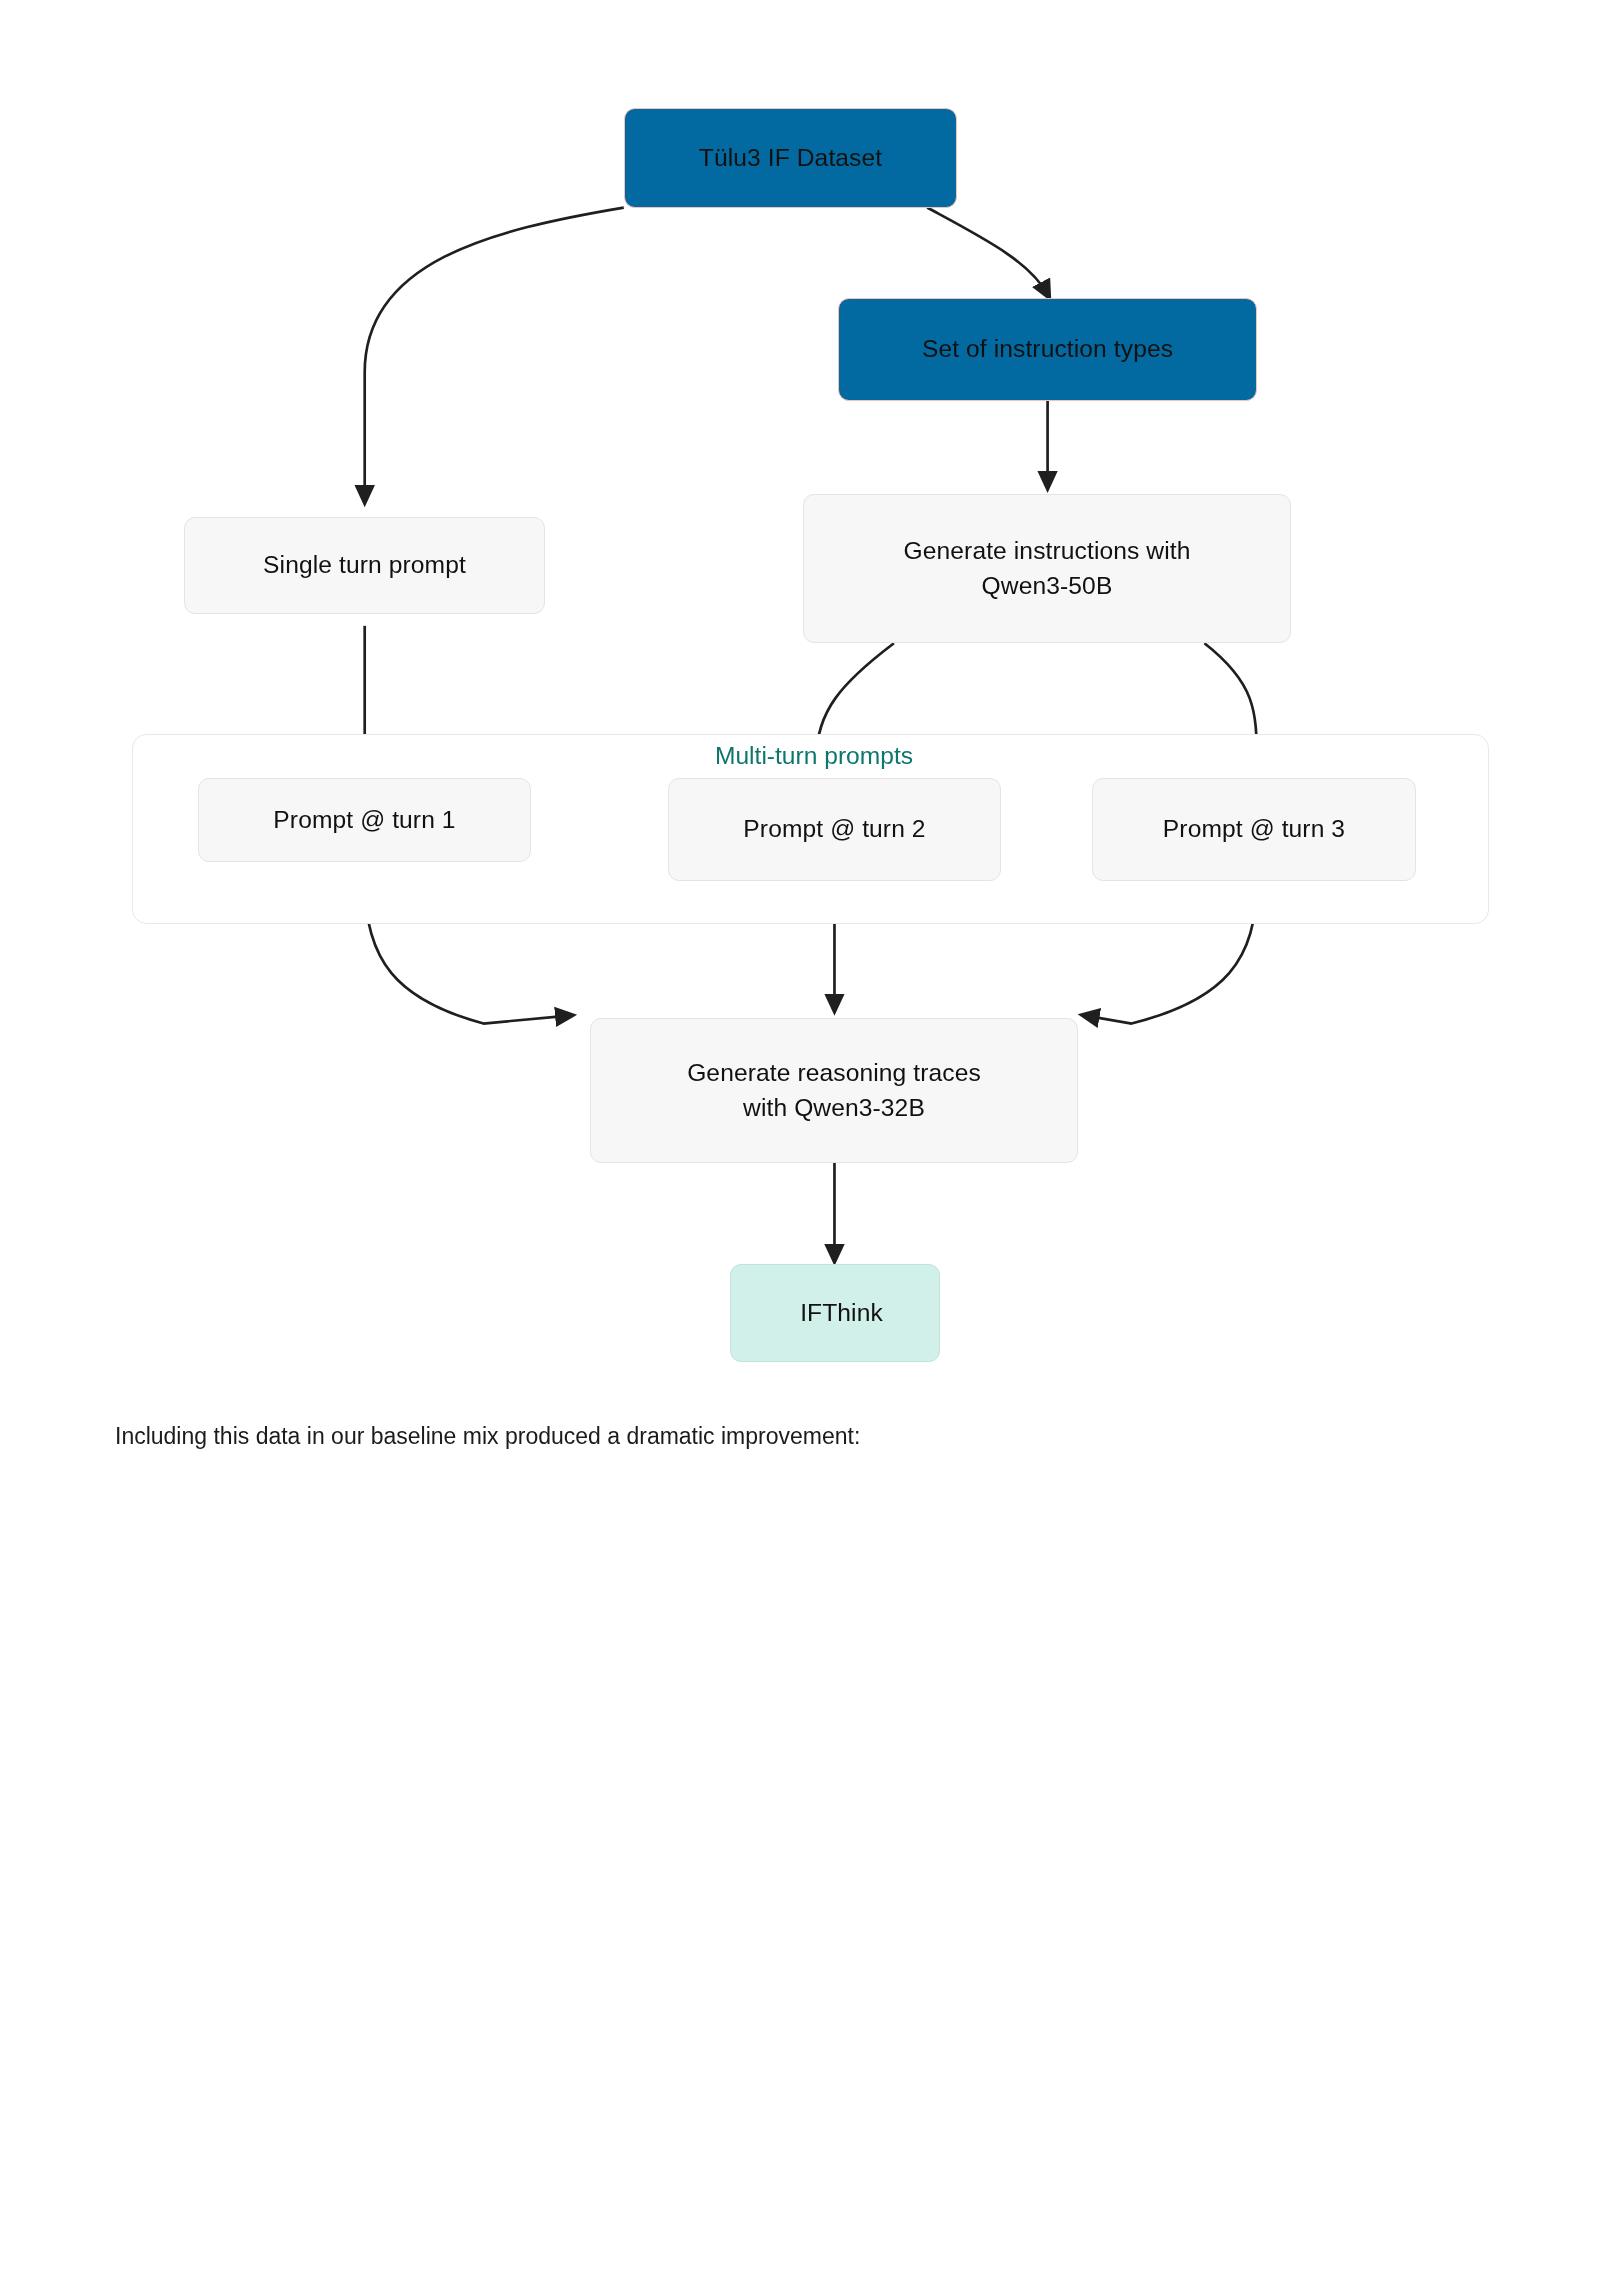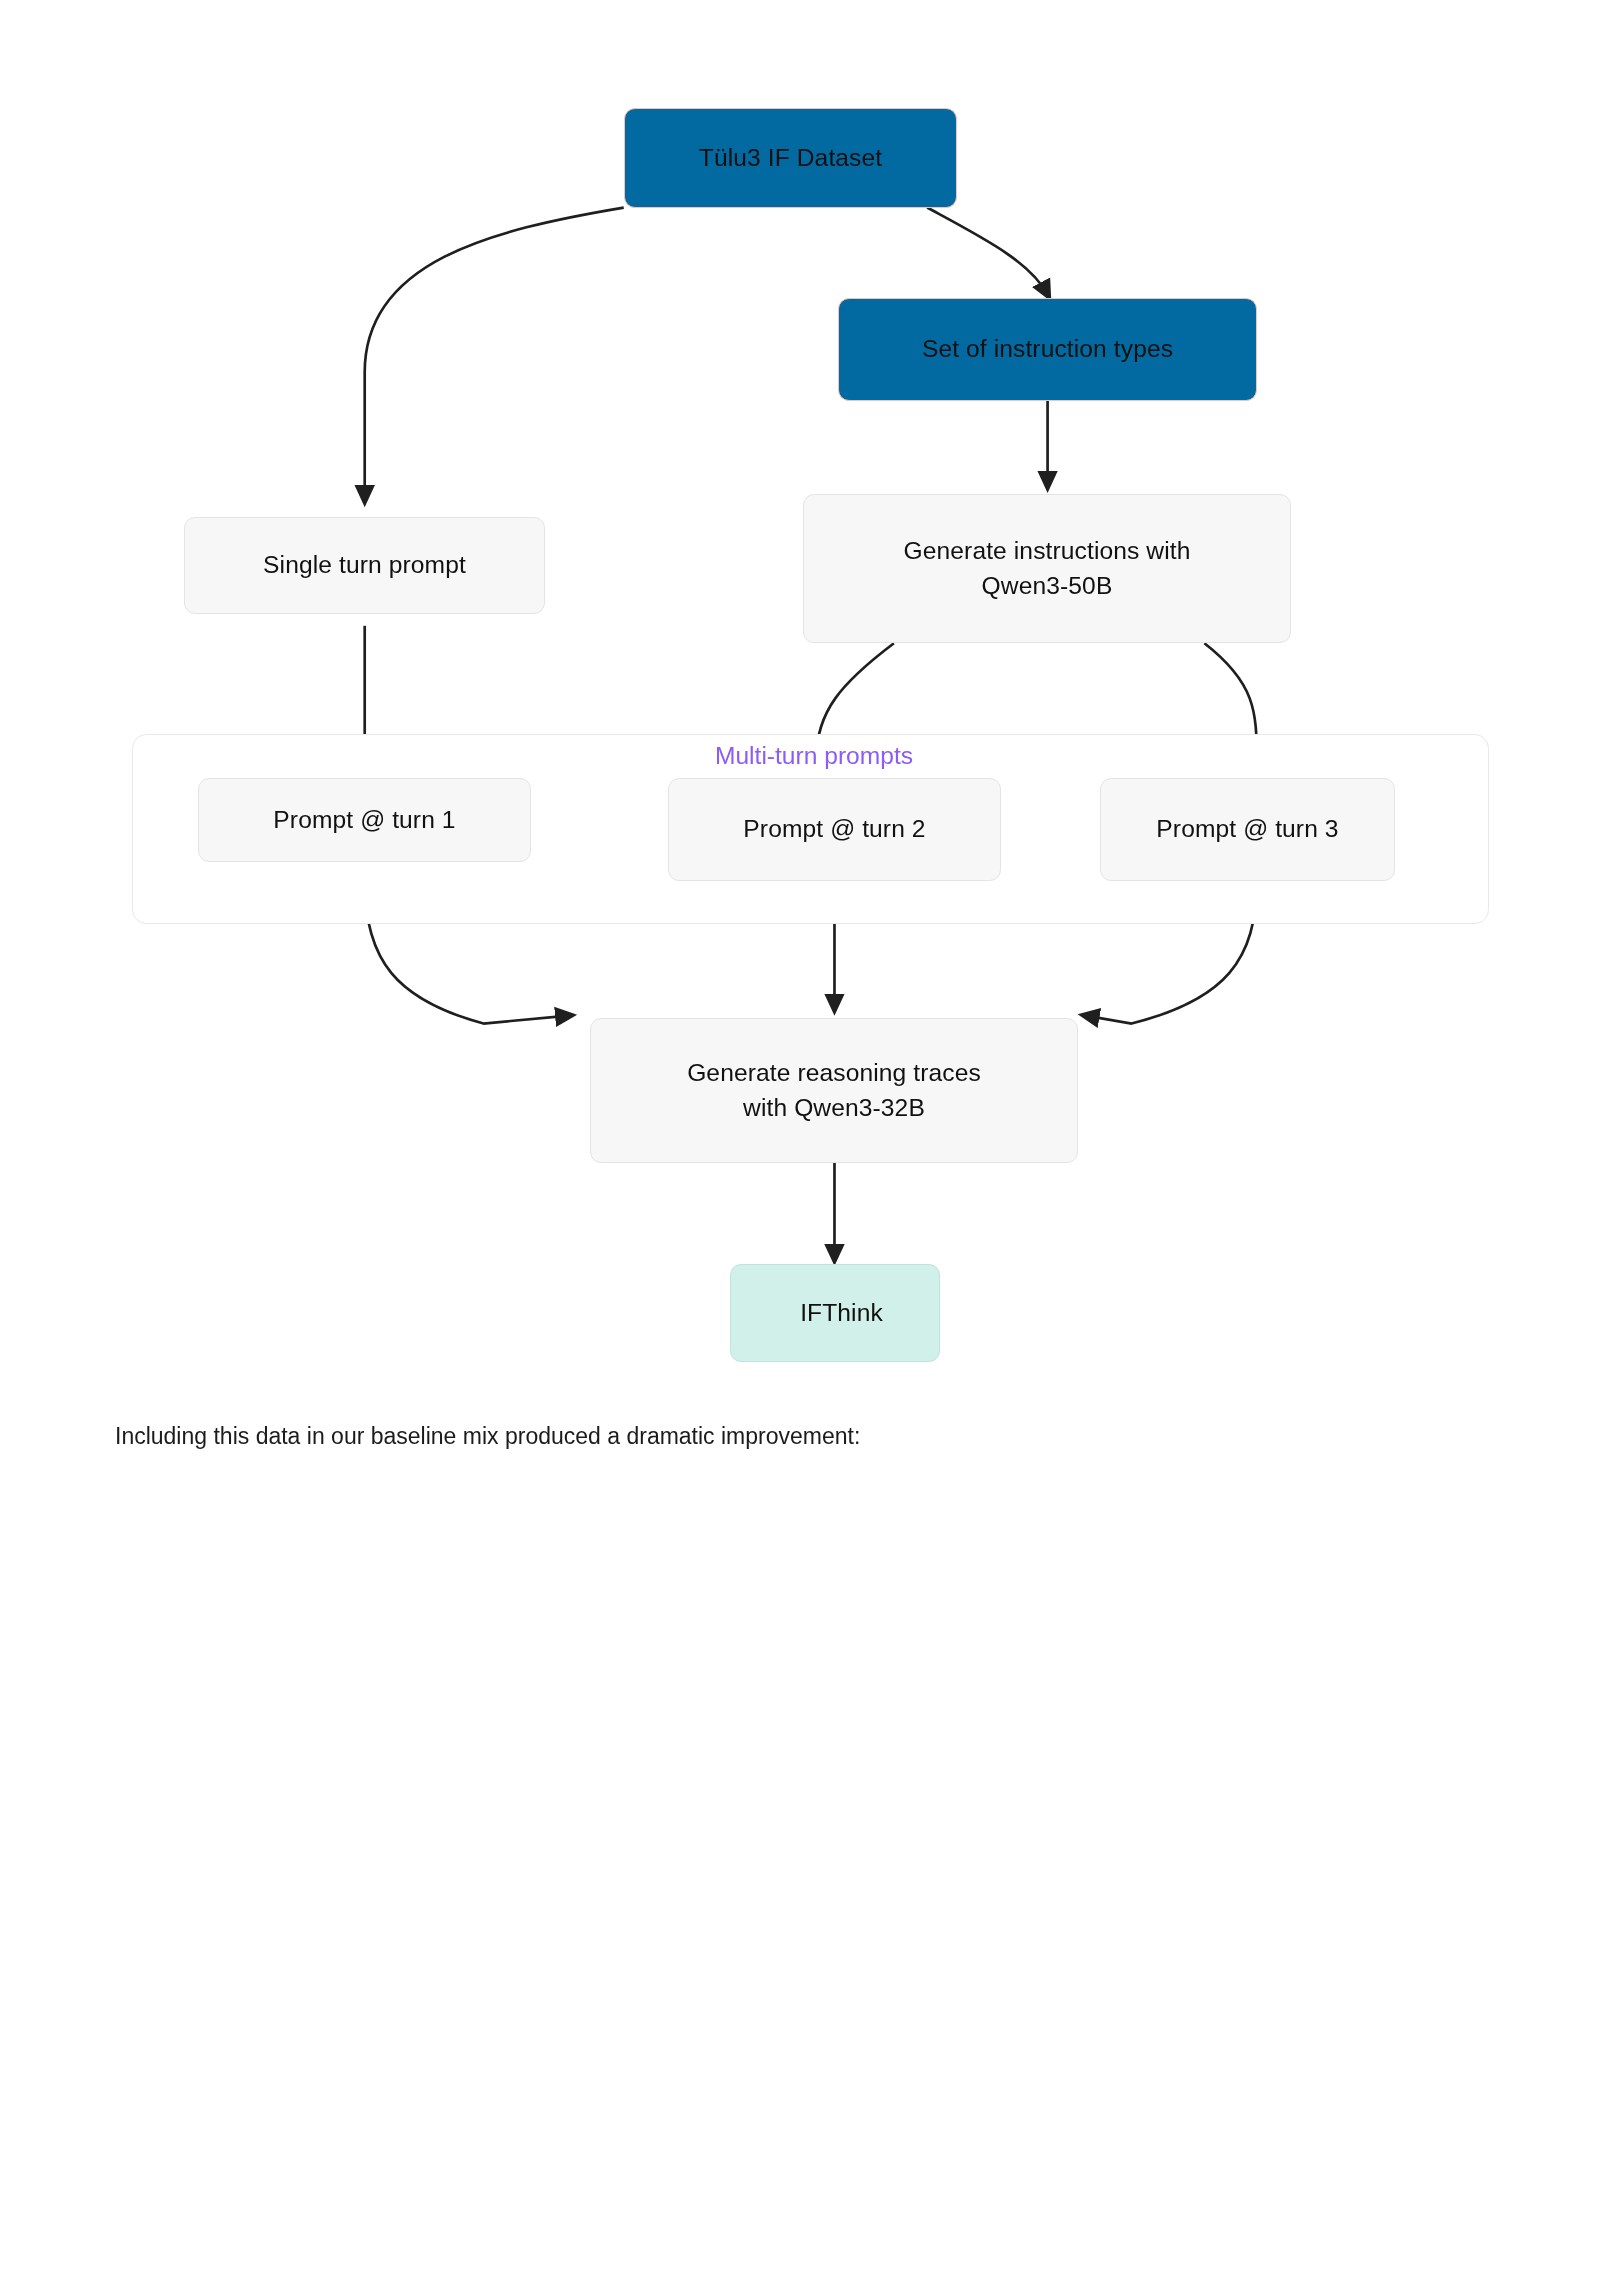--- a/index.html
+++ b/index.html
@@ -58,21 +58,21 @@
   .cluster {
     position: absolute;
     box-sizing: border-box;
     background: #ffffff;
     border: 1.2px solid #e8e8e8;
     border-radius: 14.3px;
   }
   .cluster-label {
     position: absolute;
     font-size: 24.6px;
-    color: #8b5cf6;
+    color: #0f766e;
     text-align: center;
     white-space: nowrap;
     transform: translateX(-50%);
   }
   .caption {
     position: absolute;
     font-size: 23px;
     color: #1b1b1b;
     white-space: nowrap;
     font-family: "Liberation Sans", sans-serif;
@@ -122,21 +122,21 @@
 
   <div class="node gray" style="left:184px; top:517px; width:361px; height:97px;">Single turn prompt</div>
 
   <div class="node gray" style="left:803px; top:494px; width:488px; height:149px;">Generate instructions with
 Qwen3-50B</div>
 
   <div class="node gray" style="left:198px; top:778px; width:333px; height:84px;">Prompt @ turn 1</div>
 
   <div class="node gray" style="left:668px; top:778px; width:333px; height:103px;">Prompt @ turn 2</div>
 
-  <div class="node gray" style="left:1092px; top:778px; width:295px; height:103px;margin-left:8px;">Prompt @ turn 3</div>
+  <div class="node gray" style="left:1092px; top:778px; width:324px; height:103px;">Prompt @ turn 3</div>
 
   <div class="node gray" style="left:590px; top:1018px; width:488px; height:145px;">Generate reasoning traces
 with Qwen3-32B</div>
 
   <div class="node teal" style="left:730px; top:1264px; width:210px; height:98px;padding-left:13px;">IFThink</div>
 
   <div class="caption" style="left:115px; top:1423px;">Including this data in our baseline mix produced a dramatic improvement:</div>
 
 </div>
 

